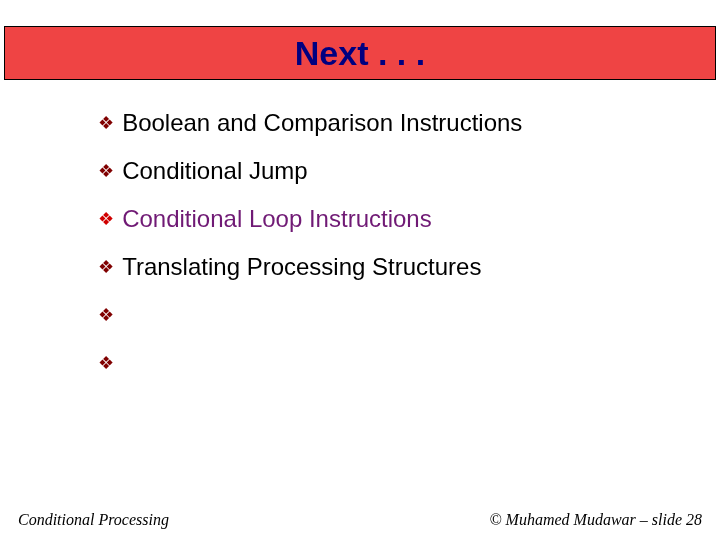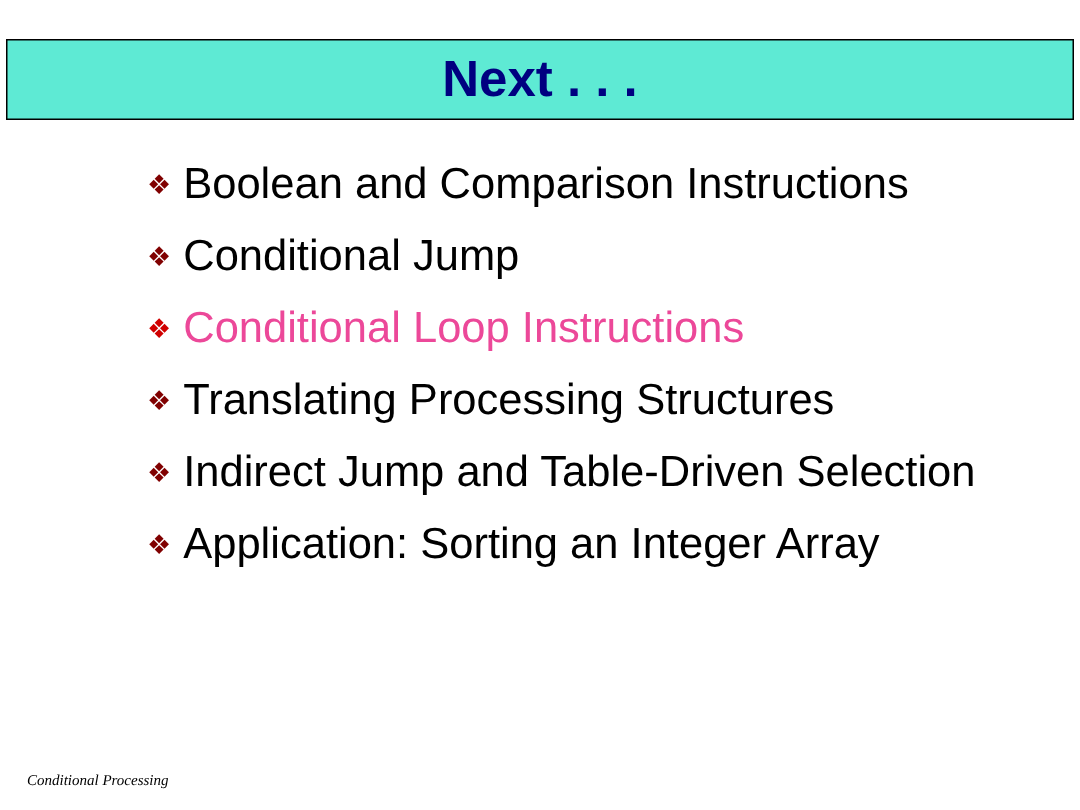--- a/index.html
+++ b/index.html
@@ -8,21 +8,21 @@
     background: #fff;
     font-family: Arial, Helvetica, sans-serif;
     position: relative;
   }
   .title-bar {
     position: absolute;
     top: 26px;
     left: 4px;
     right: 4px;
     height: 54px;
-    background: #5eead4;
+    background: #ef4444;
     border: 1px solid #000;
     display: flex;
     align-items: center;
     justify-content: center;
   }
   .title-text {
     font-family: "Comic Sans MS", "Comic Sans", cursive, sans-serif;
     font-size: 34px;
     font-weight: bold;
     color: #000080;
@@ -39,38 +39,38 @@
     margin-bottom: 22px;
   }
   .bullet {
     font-size: 18px;
     margin-right: 8px;
     line-height: 26px;
   }
   .bullet-maroon { color: #800000; }
   .bullet-red { color: #d00000; }
   .item-text {
-    font-size: 29px;
+    font-size: 24px;
     color: #000;
     line-height: 26px;
   }
-  .item-text-current { color: #ec4899; }
+  .item-text-current { color: #701a75; }
   .footer {
     position: absolute;
     bottom: 10px;
     left: 0;
     right: 0;
     height: 20px;
     display: flex;
     justify-content: flex-end;
     align-items: center;
     padding: 0 18px;
     font-family: "Monotype Corsiva", "Brush Script MT", cursive, serif;
     font-style: italic;
-    font-size: 10px;
+    font-size: 16px;
     color: #000;
   }
   .footer-left { text-align: left; flex:1; }
   .footer-center { text-align: center; flex:1; }
   .footer-right { text-align: right; flex:1; }
 </style>
 </head>
 <body>
 
 <div class="title-bar">
@@ -89,23 +89,22 @@
   <div class="item">
     <span class="bullet bullet-red">❖</span>
     <span class="item-text item-text-current">Conditional Loop Instructions</span>
   </div>
   <div class="item">
     <span class="bullet bullet-maroon">❖</span>
     <span class="item-text">Translating Processing Structures</span>
   </div>
   <div class="item">
     <span class="bullet bullet-maroon">❖</span>
-    <span class="item-text">Indirect Jump and Table-Driven Selection</span>
   </div>
   <div class="item">
     <span class="bullet bullet-maroon">❖</span>
-    <span class="item-text">Application: Sorting an Integer Array</span>
   </div>
 </div>
 
 <div class="footer">
   <span class="footer-left">Conditional Processing</span>
+  <span class="footer-right">© Muhamed Mudawar – slide 28</span>
 </div>
 
 </body></html>

